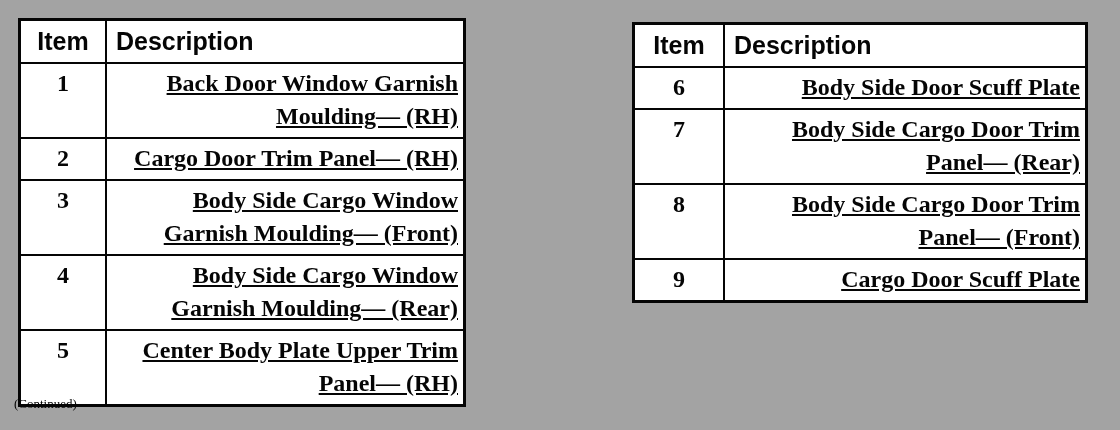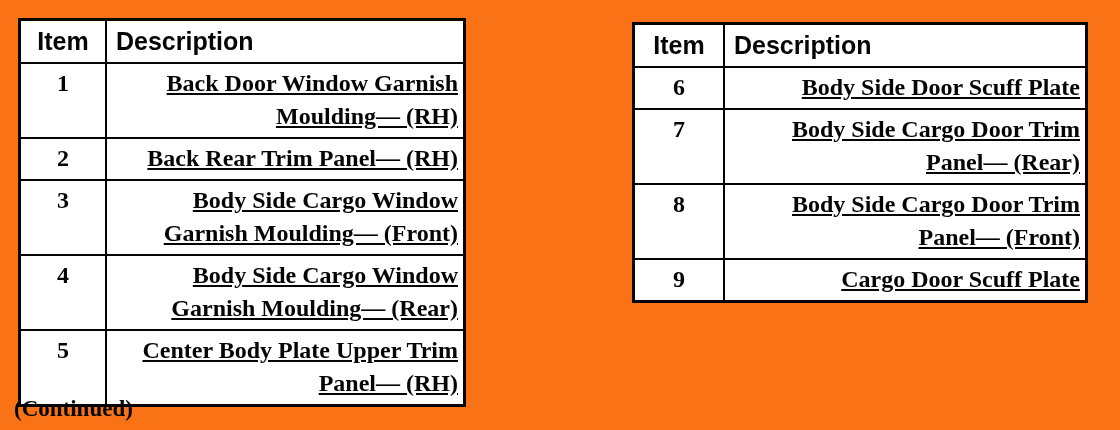--- a/index.html
+++ b/index.html
@@ -4,21 +4,21 @@
 <style>
   html, body {
     margin: 0;
     padding: 0;
     background: #ffffff;
   }
   .page {
     position: relative;
     width: 1120px;
     height: 430px;
-    background: #f97316;
+    background: #a3a3a3;
     overflow: hidden;
     font-family: "Liberation Serif", serif;
     color: #050505;
   }
   table.parts-table {
     position: absolute;
     border-collapse: collapse;
     background: #ffffff;
     table-layout: fixed;
     border: 3px solid #050505;
@@ -60,22 +60,22 @@
     padding: 3px 5px 4px 9px;
     white-space: pre-line;
     text-align: right;
     text-decoration: underline;
   }
   .continued-note {
     position: absolute;
     left: 14px;
     top: 396px;
     font-family: "Liberation Serif", serif;
-    font-weight: bold;
-    font-size: 23px;
+    font-weight: normal;
+    font-size: 13px;
     color: #050505;
   }
 </style>
 </head>
 <body>
 
 <div class="page">
 
   <table class="parts-table table-left">
     <thead>
@@ -85,21 +85,21 @@
       </tr>
     </thead>
     <tbody>
       <tr>
         <td class="cell-item">1</td>
         <td class="cell-desc">Back Door Window Garnish
 Moulding— (RH)</td>
       </tr>
       <tr>
         <td class="cell-item">2</td>
-        <td class="cell-desc">Back Rear Trim Panel— (RH)</td>
+        <td class="cell-desc">Cargo Door Trim Panel— (RH)</td>
       </tr>
       <tr>
         <td class="cell-item">3</td>
         <td class="cell-desc">Body Side Cargo Window
 Garnish Moulding— (Front)</td>
       </tr>
       <tr>
         <td class="cell-item">4</td>
         <td class="cell-desc">Body Side Cargo Window
 Garnish Moulding— (Rear)</td>

